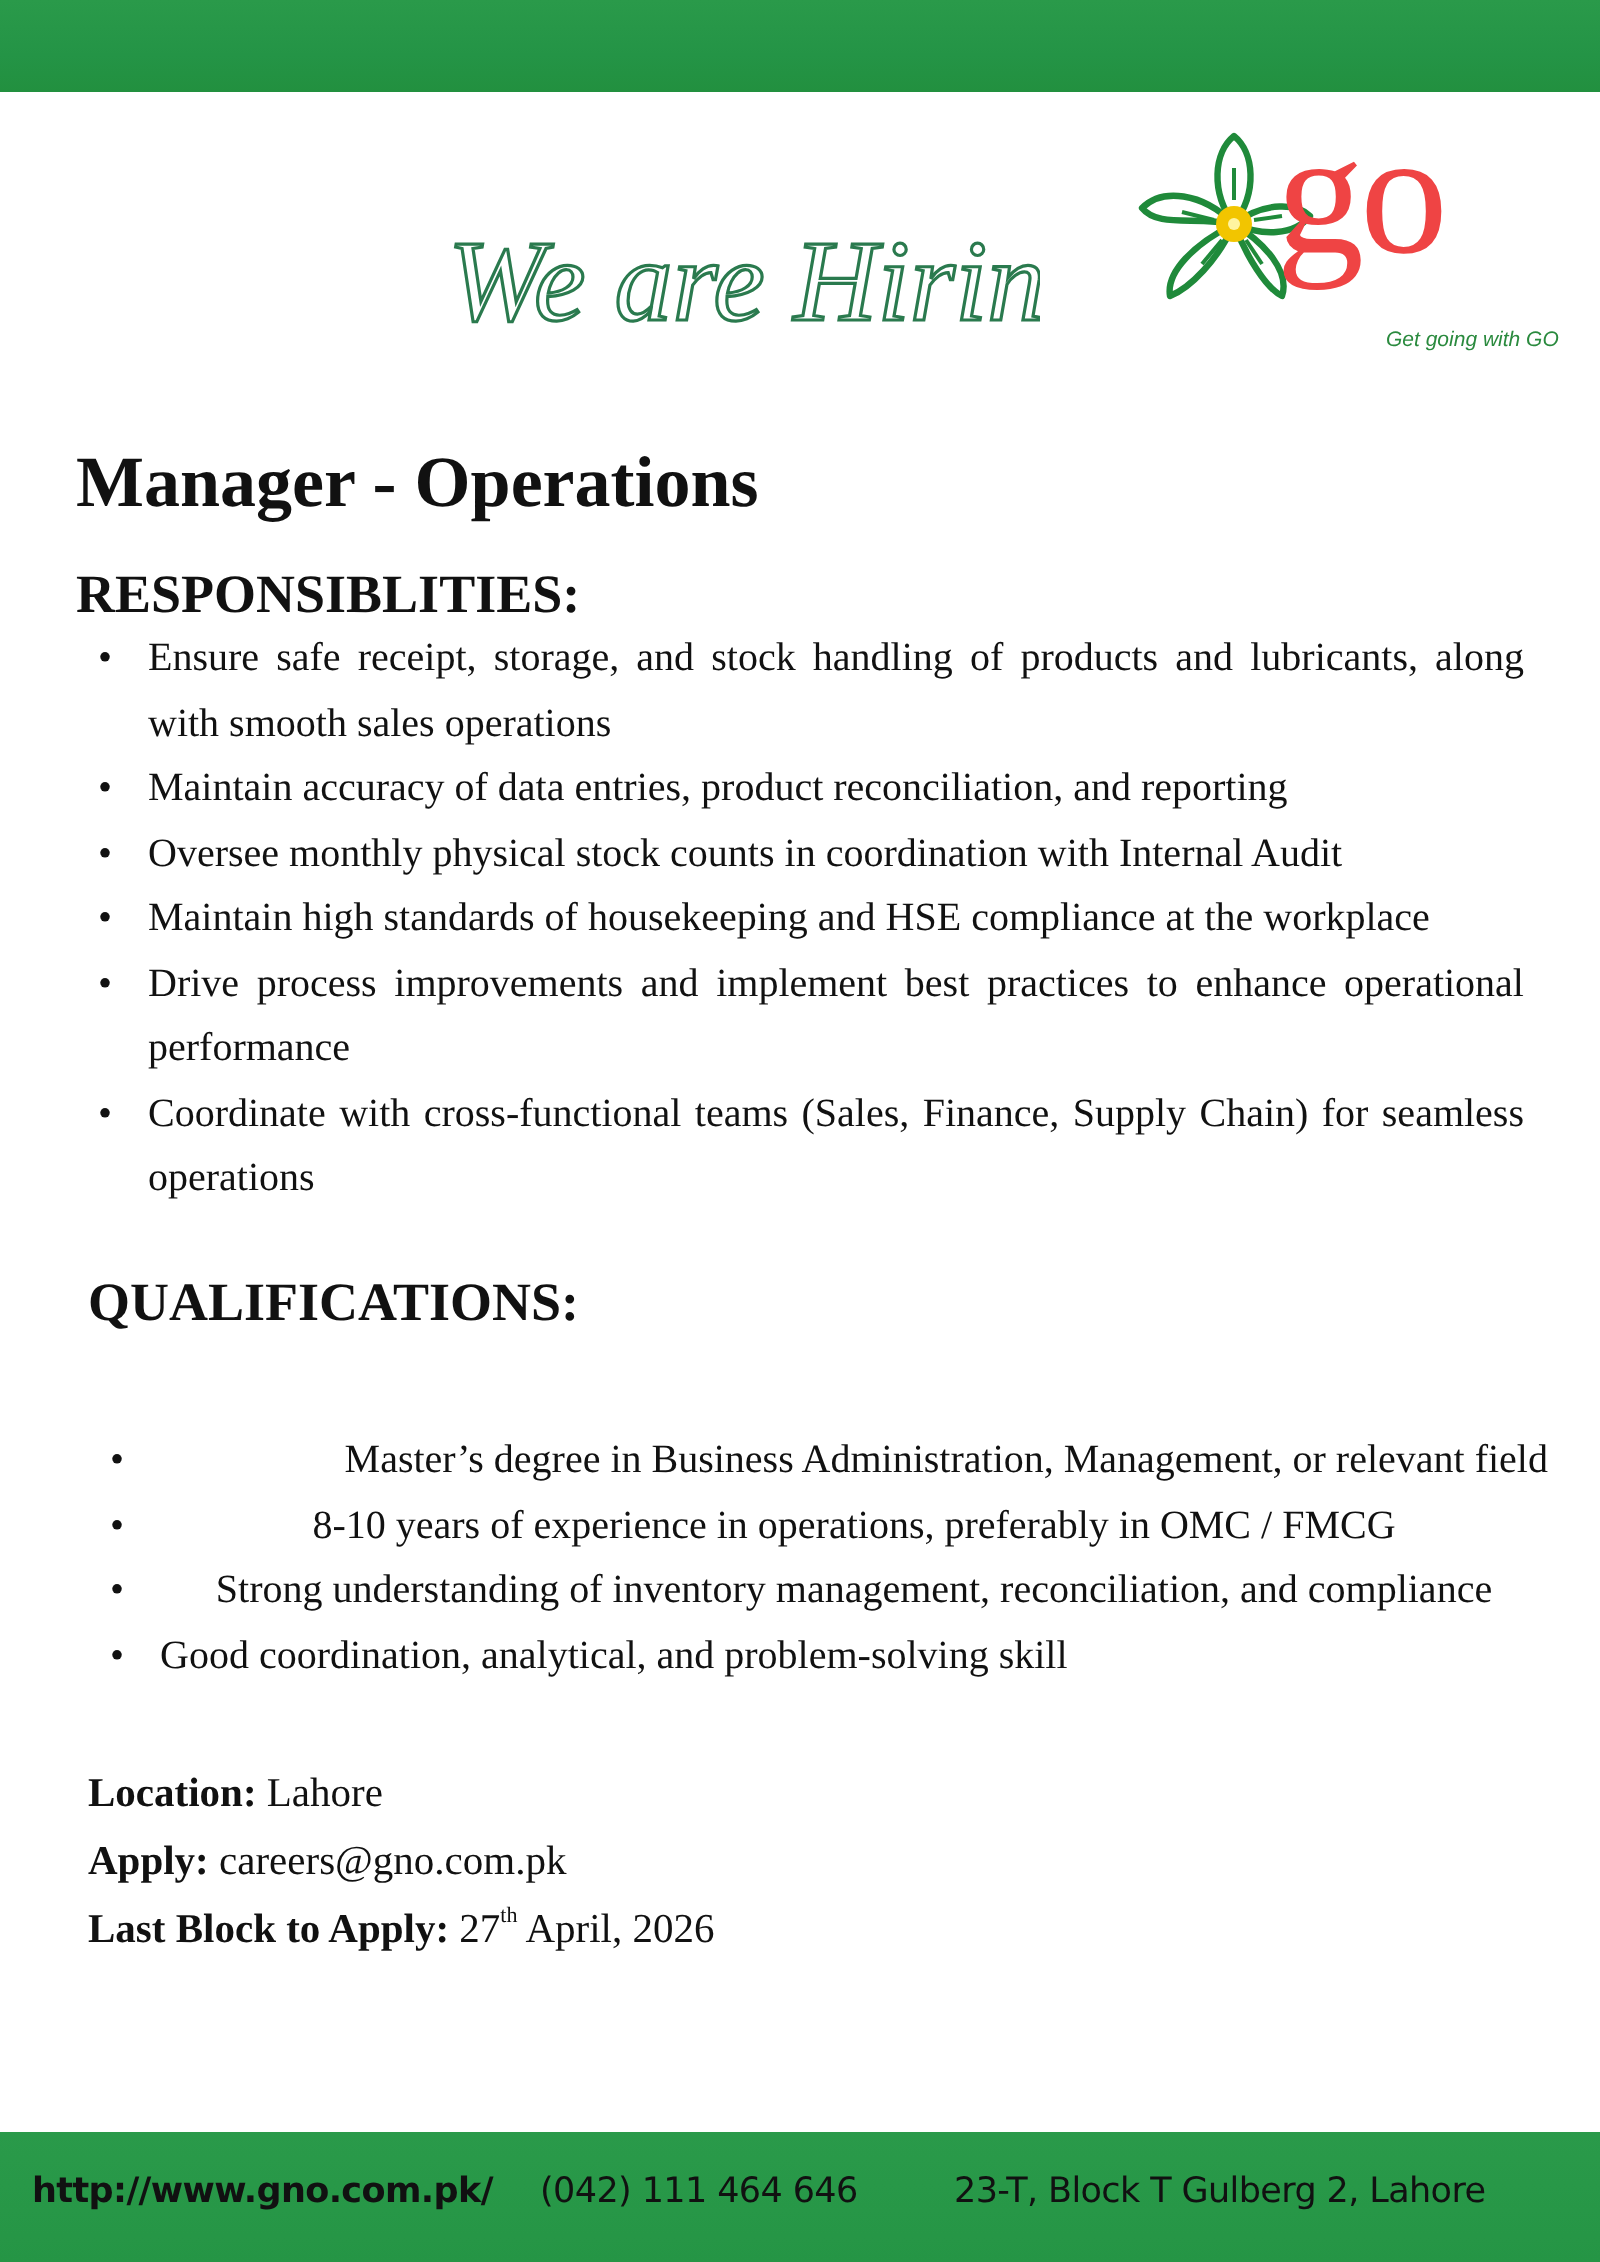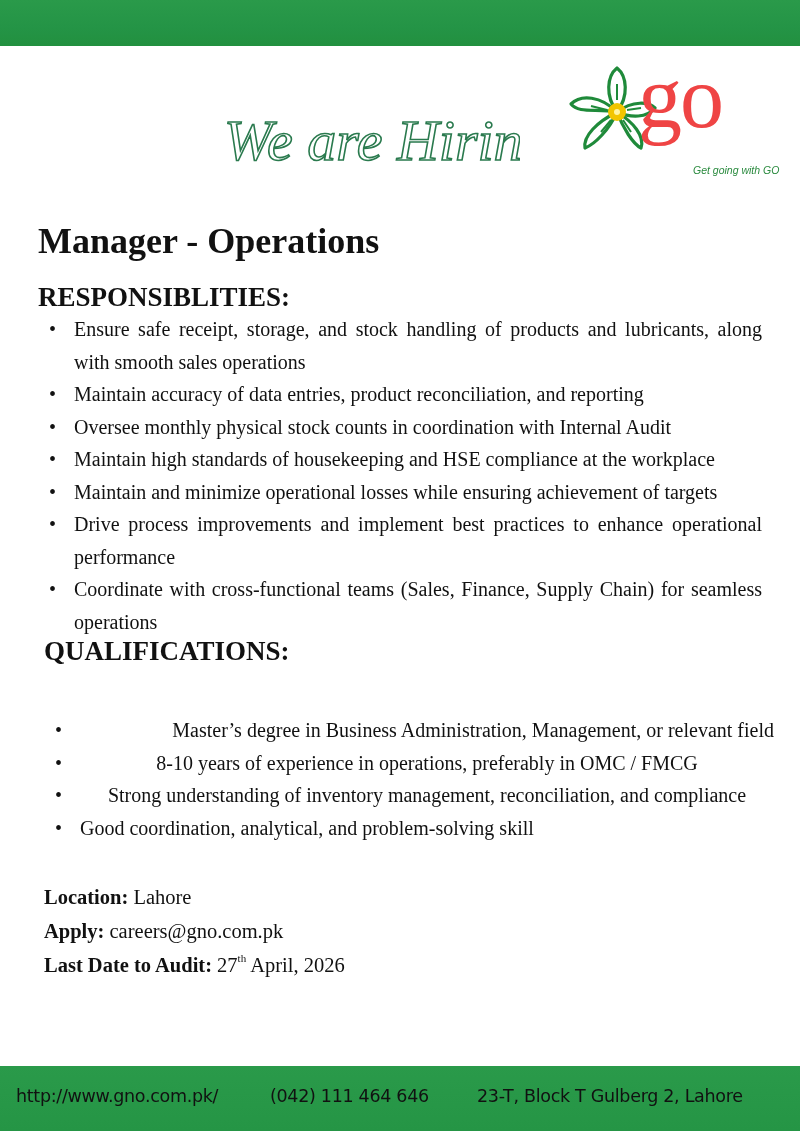--- a/index.html
+++ b/index.html
@@ -60,21 +60,20 @@
 </div>
 
 <h1 class="title">Manager - Operations</h1>
 
 <h2 class="sec-head" style="left:38px;top:282px;">RESPONSIBLITIES:</h2>
 <ul class="list" style="left:38px;top:313px;width:724px;">
   <li>Ensure safe receipt, storage, and stock handling of products and lubricants, along with smooth sales operations</li>
   <li>Maintain accuracy of data entries, product reconciliation, and reporting</li>
   <li>Oversee monthly physical stock counts in coordination with Internal Audit</li>
   <li>Maintain high standards of housekeeping and HSE compliance at the workplace</li>
-  <li>Maintain and minimize operational losses while ensuring achievement of targets</li>
   <li>Drive process improvements and implement best practices to enhance operational performance</li>
   <li>Coordinate with cross-functional teams (Sales, Finance, Supply Chain) for seamless operations</li>
 </ul>
 
 <h2 class="sec-head" style="left:44px;top:636px;">QUALIFICATIONS:</h2>
 <ul class="list" style="left:44px;top:714px;width:730px;">
   <li style="text-align:right;font-family:Liberation Serif, serif;">Master’s degree in Business Administration, Management, or relevant field</li>
   <li style="text-align:center;">8-10 years of experience in operations, preferably in OMC / FMCG</li>
   <li style="text-align:center;">Strong understanding of inventory management, reconciliation, and compliance</li>
   <li style="text-align:left;">Good coordination, analytical, and problem-solving skill</li>
@@ -82,22 +81,22 @@
 
 <div class="info" style="top:886px;">
   <b>Location:</b>
   <span>Lahore</span>
 </div>
 <div class="info" style="top:920px;">
   <b>Apply:</b>
   <span>careers@gno.com.pk</span>
 </div>
 <div class="info" style="top:954px;">
-  <b>Last Date to Audit:</b>
+  <b>Last Block to Apply:</b>
   <span>27</span><sup>th</sup>
   <span>April, 2026</span>
 </div>
 
 <div class="band-bottom">
-  <span class="footer-text" style="left:16px;">http://www.gno.com.pk/</span>
+  <span class="footer-text" style="left:16px;font-weight:bold;">http://www.gno.com.pk/</span>
   <span class="footer-text" style="left:270px;">(042) 111 464 646</span>
   <span class="footer-text" style="left:477px;">23-T, Block T Gulberg 2, Lahore</span>
 </div>
 
 </body></html>

